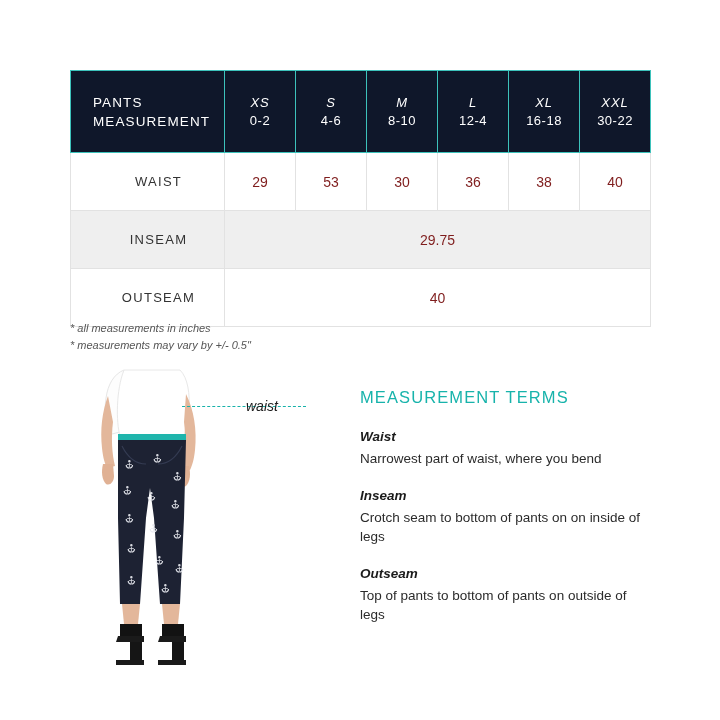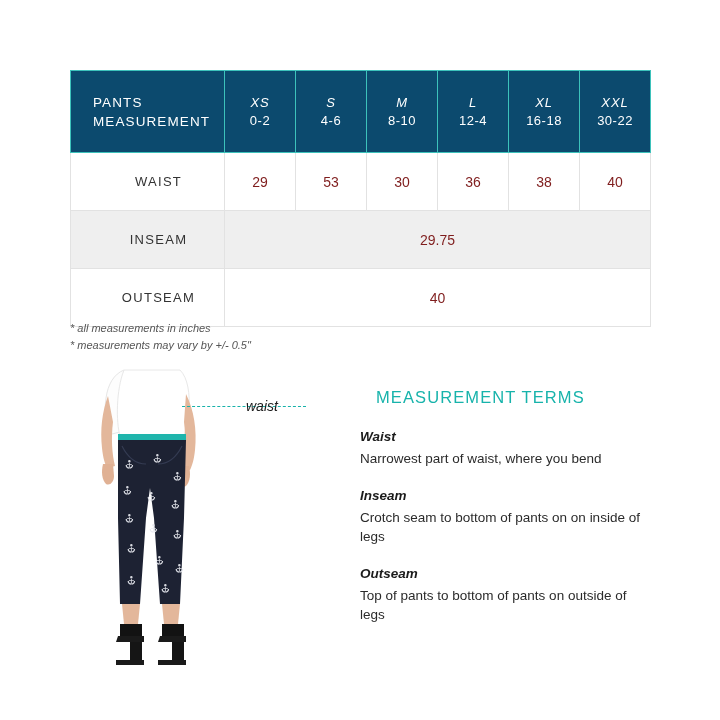--- a/index.html
+++ b/index.html
@@ -28,21 +28,21 @@
   }
   table.size-table td, table.size-table th {
     border: 1px solid #e2e2e2;
     padding: 0;
     text-align: center;
     vertical-align: middle;
     font-weight: normal;
   }
   .head-row { height: 82px; }
   .head-cell {
-    background: #0c4a6e;
+    background: #0f172a;
     color: #ffffff;
     letter-spacing: 0.7px;
     font-size: 13px;
     border: 1px solid #3dc2bb !important;
   }
   .head-cell.label {
     text-align: left;
     padding-left: 22px !important;
     line-height: 19px;
     font-size: 13.5px;
@@ -125,21 +125,21 @@
   .terms {
     position: absolute;
     left: 360px;
     top: 20px;
     width: 300px;
   }
   .terms-title {
     color: #17b3ab;
     font-size: 16.5px;
     letter-spacing: 1.1px;
-    margin: 0 0 22px 16px;
+    margin: 0 0 22px 0;
     font-weight: normal;
   }
   .term { margin-bottom: 20px; }
   .term-name {
     font-size: 13.5px;
     font-weight: bold;
     font-style: italic;
     color: #1b1b1b;
     margin-bottom: 5px;
   }

